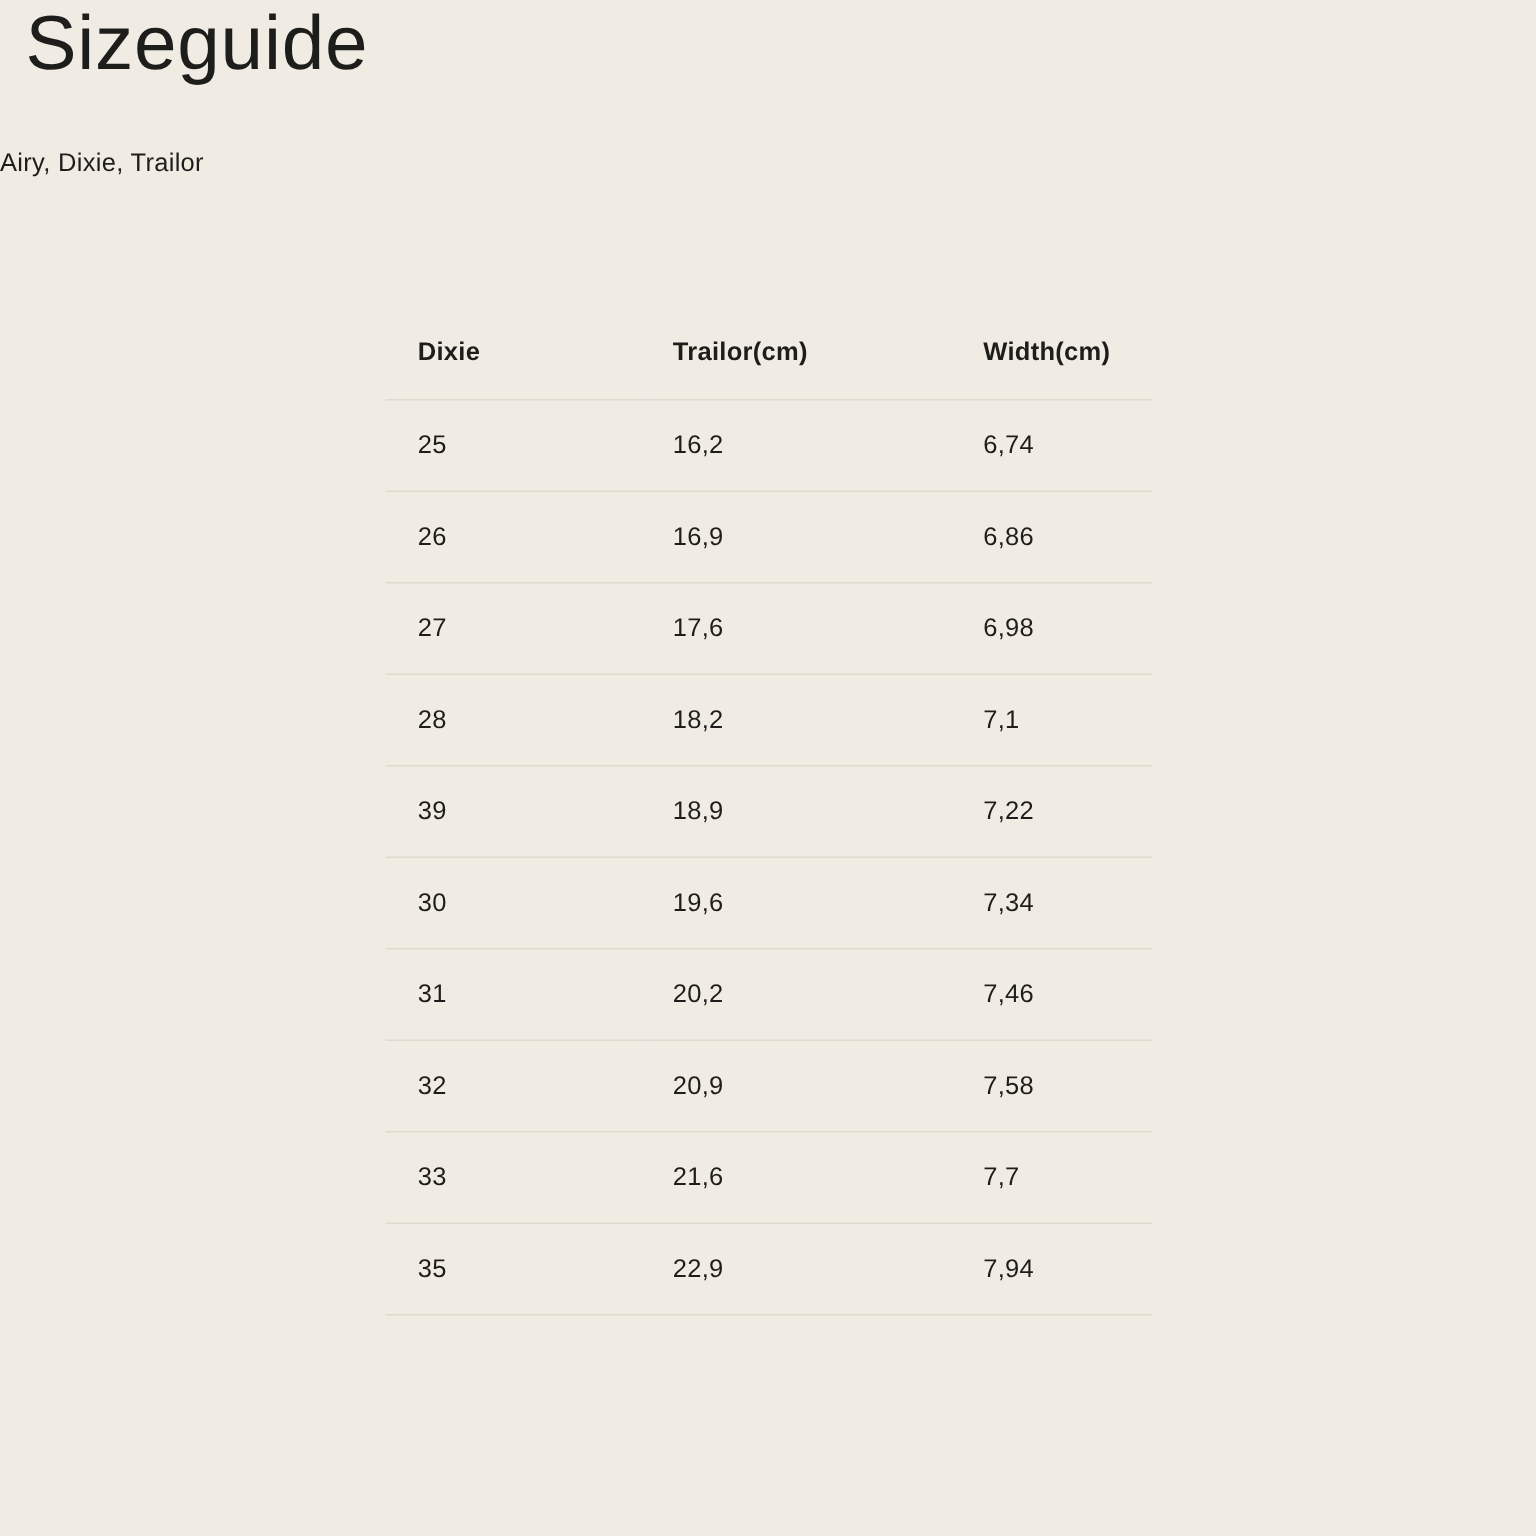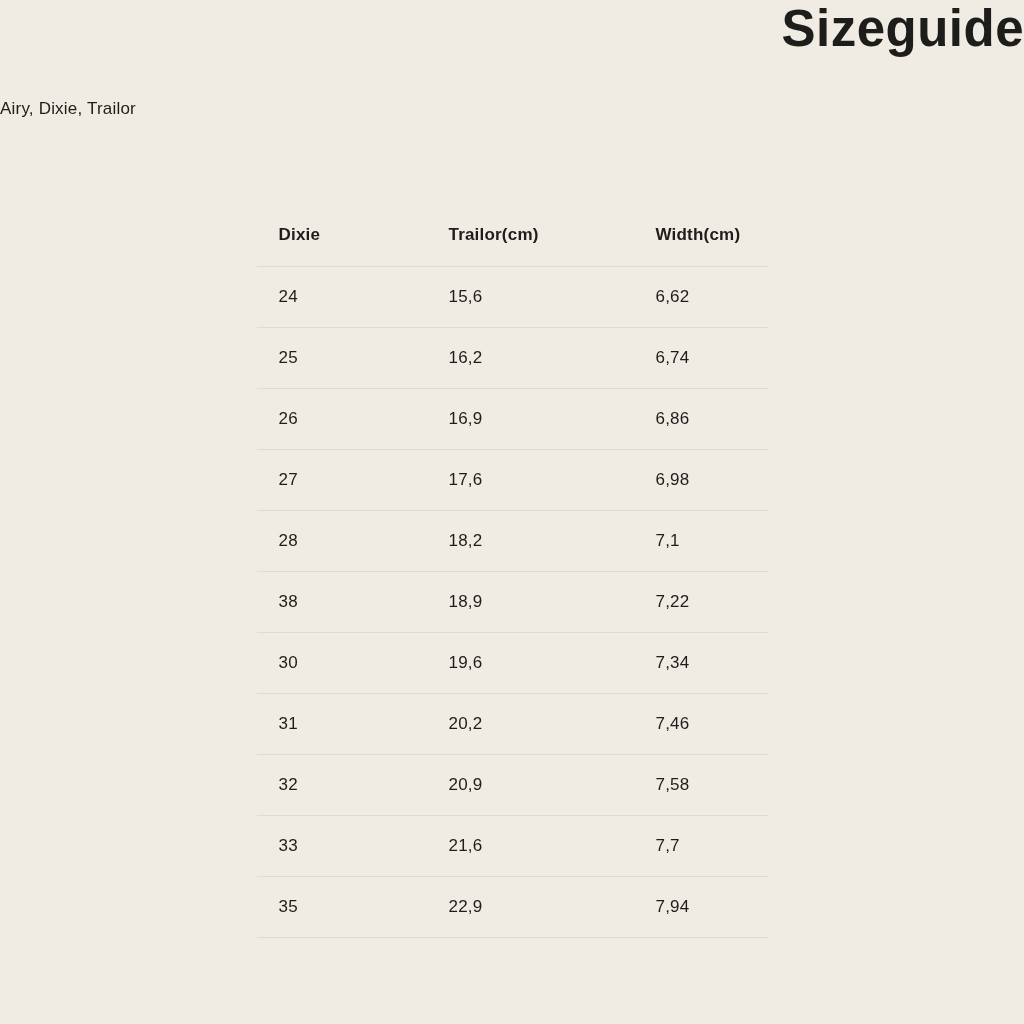--- a/index.html
+++ b/index.html
@@ -7,26 +7,27 @@
     width: 1024px;
     height: 1024px;
     overflow: hidden;
   }
   body {
     background: #f1ece3;
     color: #1d1d1b;
     font-family: "Liberation Sans", sans-serif;
   }
   .page-title {
-    text-align: right;
+    text-align: left;
     font-size: 51px;
-    font-weight: 700;
+    font-weight: 400;
     letter-spacing: 0.5px;
     line-height: 1.15;
     padding-top: 0px;
+    margin-left: 17px;
   }
   .page-subtitle {
     font-size: 17px;
     font-weight: 400;
     margin-top: 40px;
     letter-spacing: 0.2px;
   }
   .table-wrap {
     width: 511px;
     margin: 96px auto 0 auto;
@@ -79,46 +80,41 @@
       </colgroup>
       <thead>
         <tr>
             <th>Dixie</th>
             <th>Trailor(cm)</th>
             <th>Width(cm)</th>
           </tr>
       </thead>
       <tbody>
           <tr>
-            <td>24</td>
-            <td>15,6</td>
-            <td>6,62</td>
-          </tr>
-          <tr>
             <td>25</td>
             <td>16,2</td>
             <td>6,74</td>
           </tr>
           <tr>
             <td>26</td>
             <td>16,9</td>
             <td>6,86</td>
           </tr>
           <tr>
             <td>27</td>
             <td>17,6</td>
             <td>6,98</td>
           </tr>
           <tr>
             <td>28</td>
             <td>18,2</td>
             <td>7,1</td>
           </tr>
           <tr>
-            <td>38</td>
+            <td>39</td>
             <td>18,9</td>
             <td>7,22</td>
           </tr>
           <tr>
             <td>30</td>
             <td>19,6</td>
             <td>7,34</td>
           </tr>
           <tr>
             <td>31</td>

